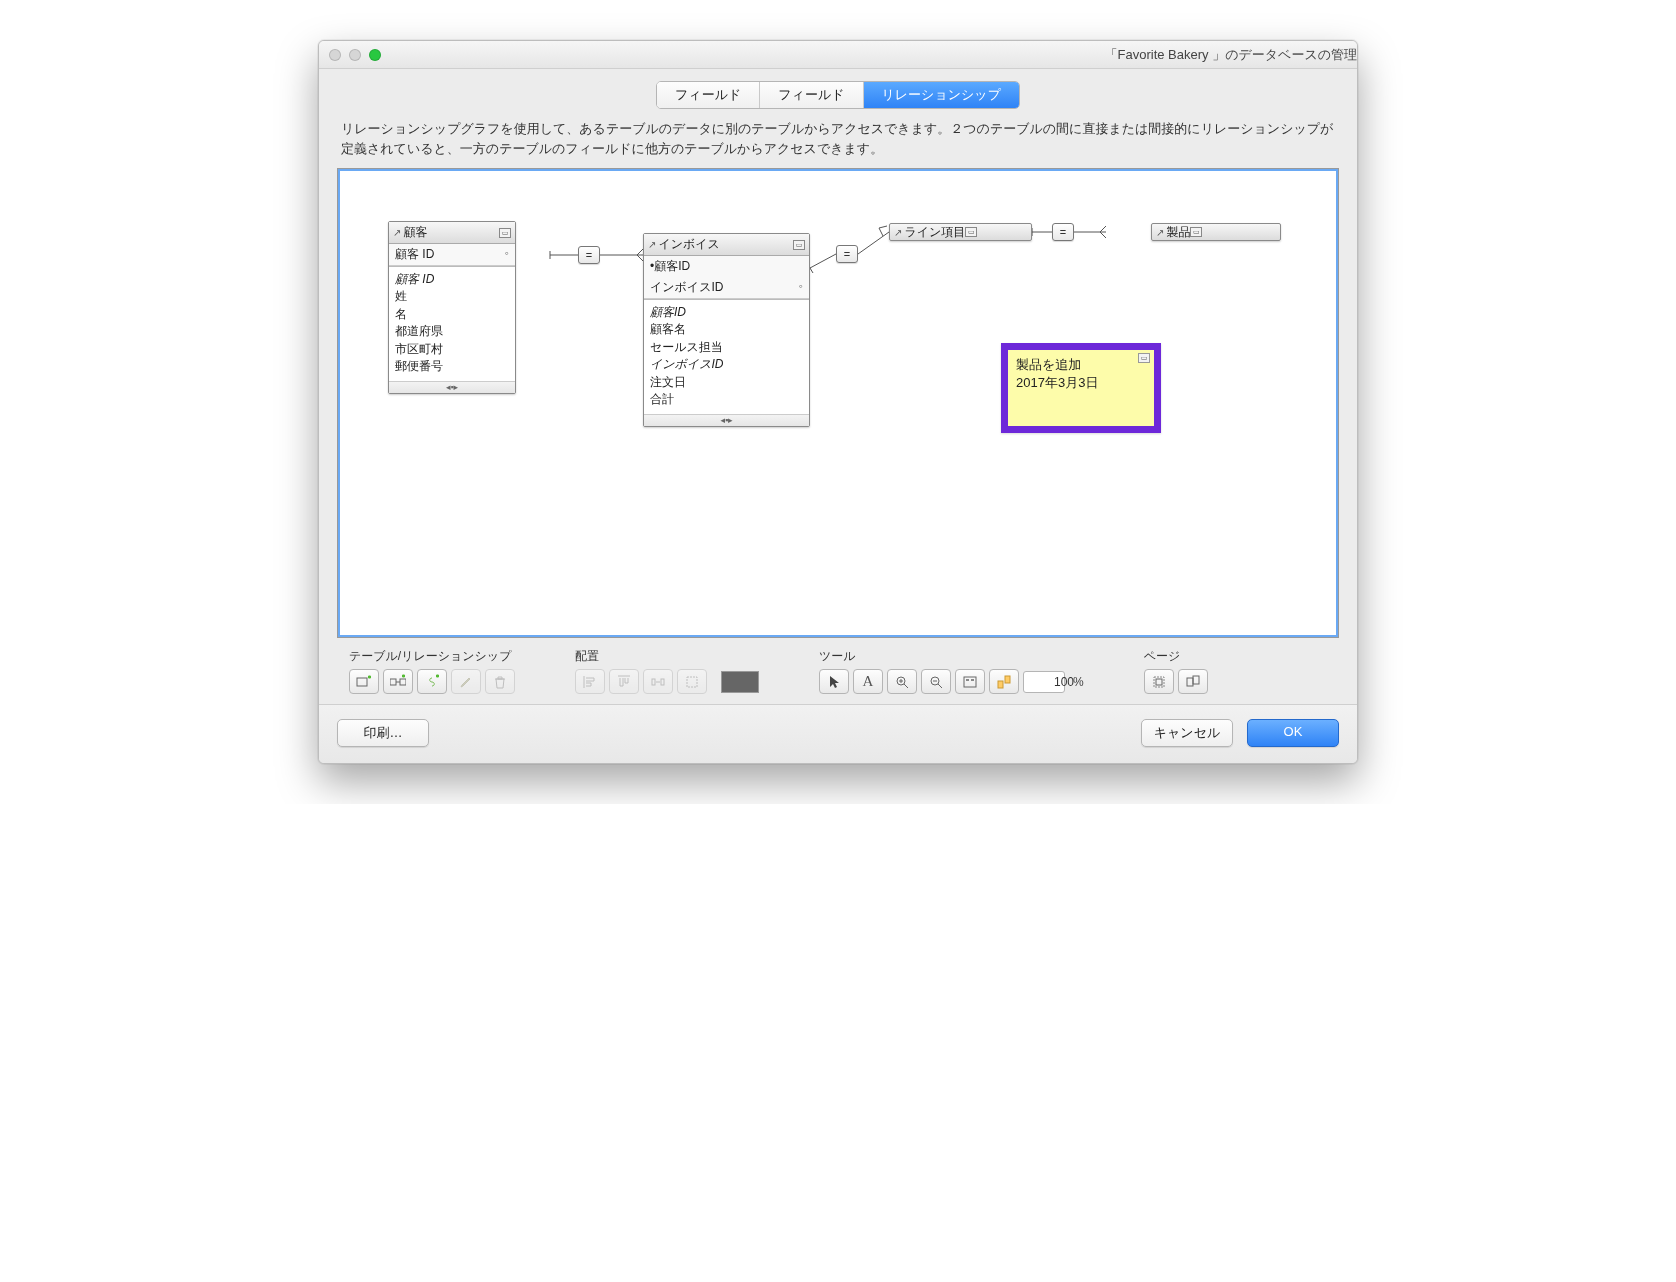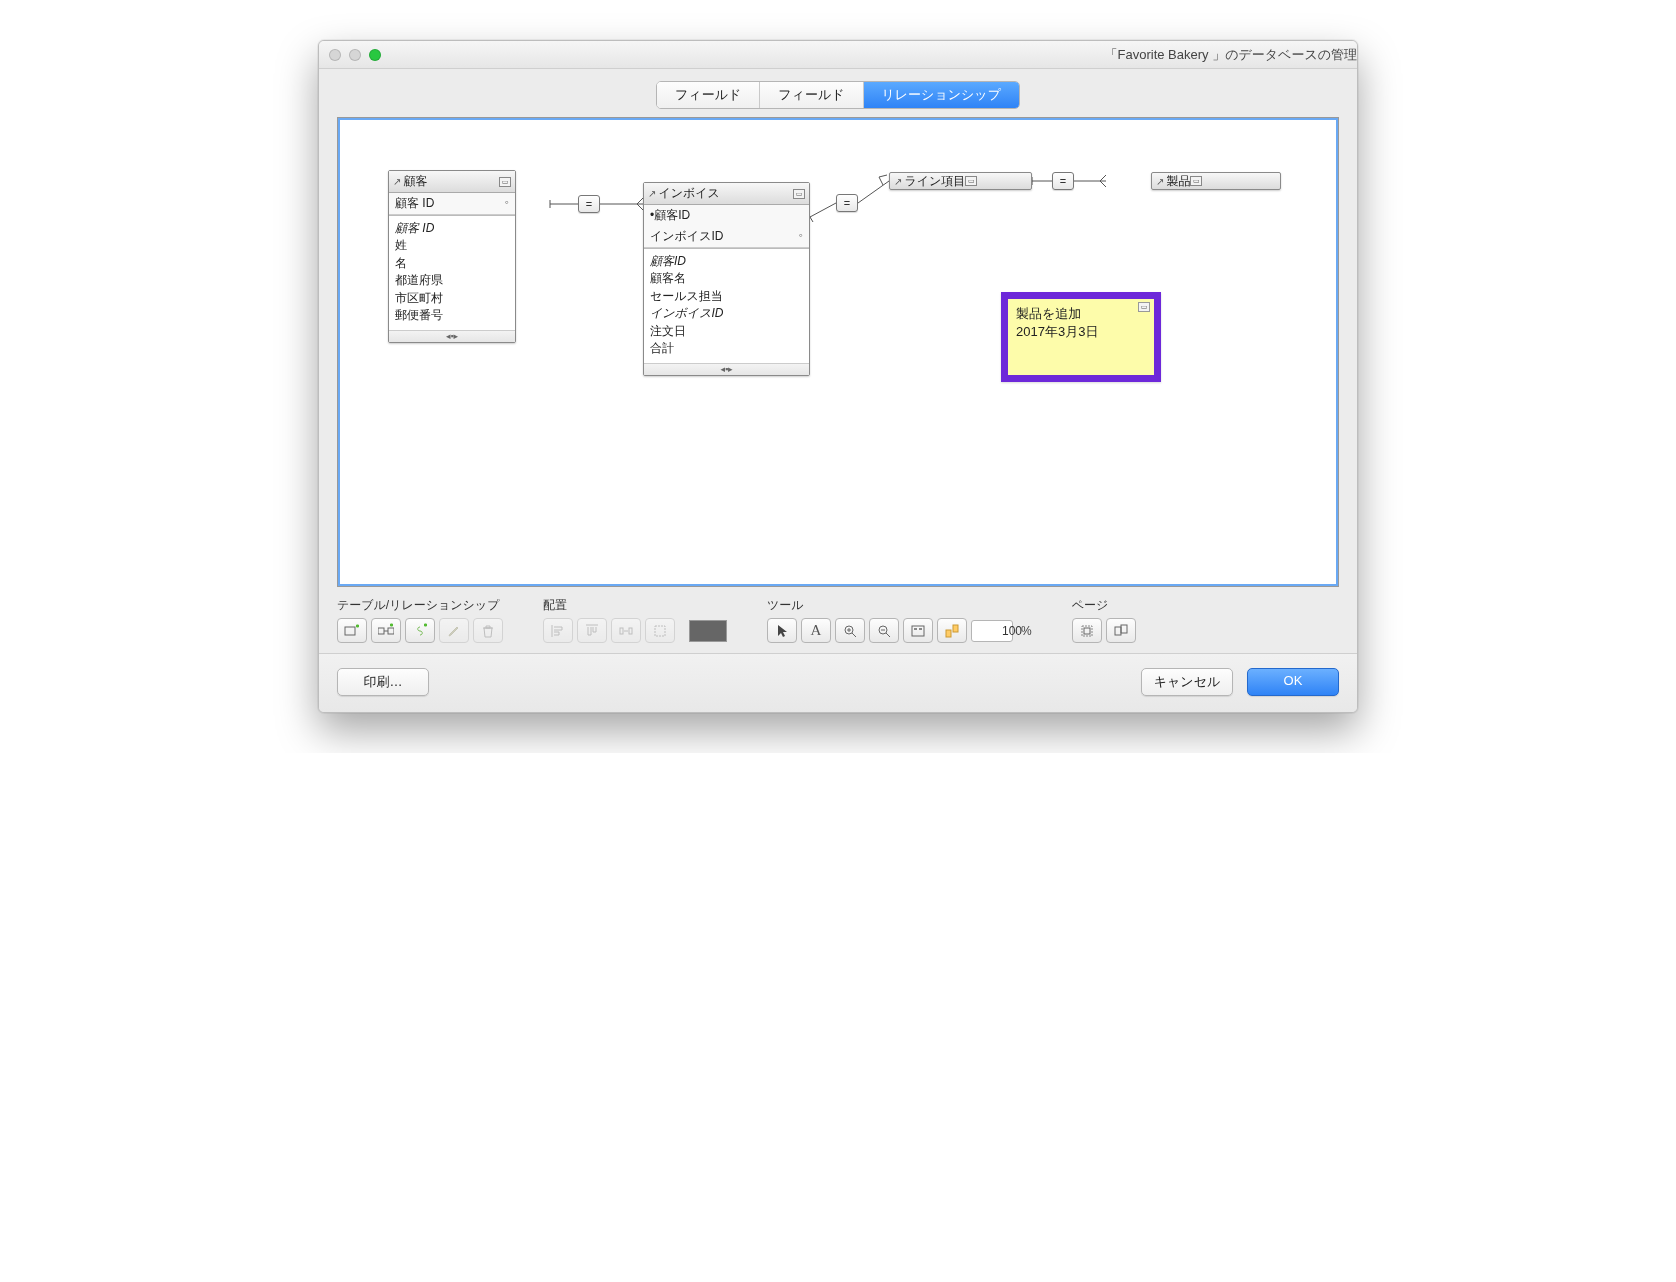--- a/index.html
+++ b/index.html
@@ -146,24 +146,25 @@
     box-shadow:0 1px 2px rgba(0,0,0,0.2);
     display:flex; align-items:center; justify-content:flex-start;
     padding:2px 4px; font-size:12px;
     height:18px;
   }
   .minitbl .arrow::before { content:"↗"; font-size:10px; margin-right:2px; color:#555;}
 
   .toolstrip {
     display:flex;
     padding:4px 18px 10px;
-    gap:40px;
+    gap:60px;
     align-items:center;
     color:#333;
     font-size:12px;
+    margin-left:12px;
   }
   .toolgroup .glabel { margin-bottom:4px;}
   .btnrow { display:flex; gap:4px; align-items:center;}
   .ibtn {
     width:30px; height:25px;
     border:1px solid #b5b5b5; border-radius:4px;
     background:linear-gradient(#fdfdfd,#e9e9e9);
     display:flex; align-items:center; justify-content:center;
     font-size:13px; color:#555;
     position:relative;
@@ -216,20 +217,21 @@
   </div>
 
   <div class="tabbar">
     <div class="seg">
       <div>フィールド</div>
       <div>フィールド</div>
       <div class="active">リレーションシップ</div>
     </div>
   </div>
 
+  <div class="desc">リレーションシップグラフを使用して、あるテーブルのデータに別のテーブルからアクセスできます。２つのテーブルの間に直接または間接的にリレーションシップが定義されていると、一方のテーブルのフィールドに他方のテーブルからアクセスできます。</div>
 
   <div class="canvas-wrap">
 
     <svg class="connectors">
       <path d="M212 86 L240 86" stroke="#555" fill="none"></path>
       <path d="M262 86 L305 86" stroke="#555" fill="none"></path>
       <path d="M212 86 m0 -4 l0 8" stroke="#555" fill="none"></path>
       <path d="M305 80 l-6 6 l6 6" stroke="#555" fill="none"></path>
 
       <path d="M472 99 L498 85" stroke="#555" fill="none"></path>

